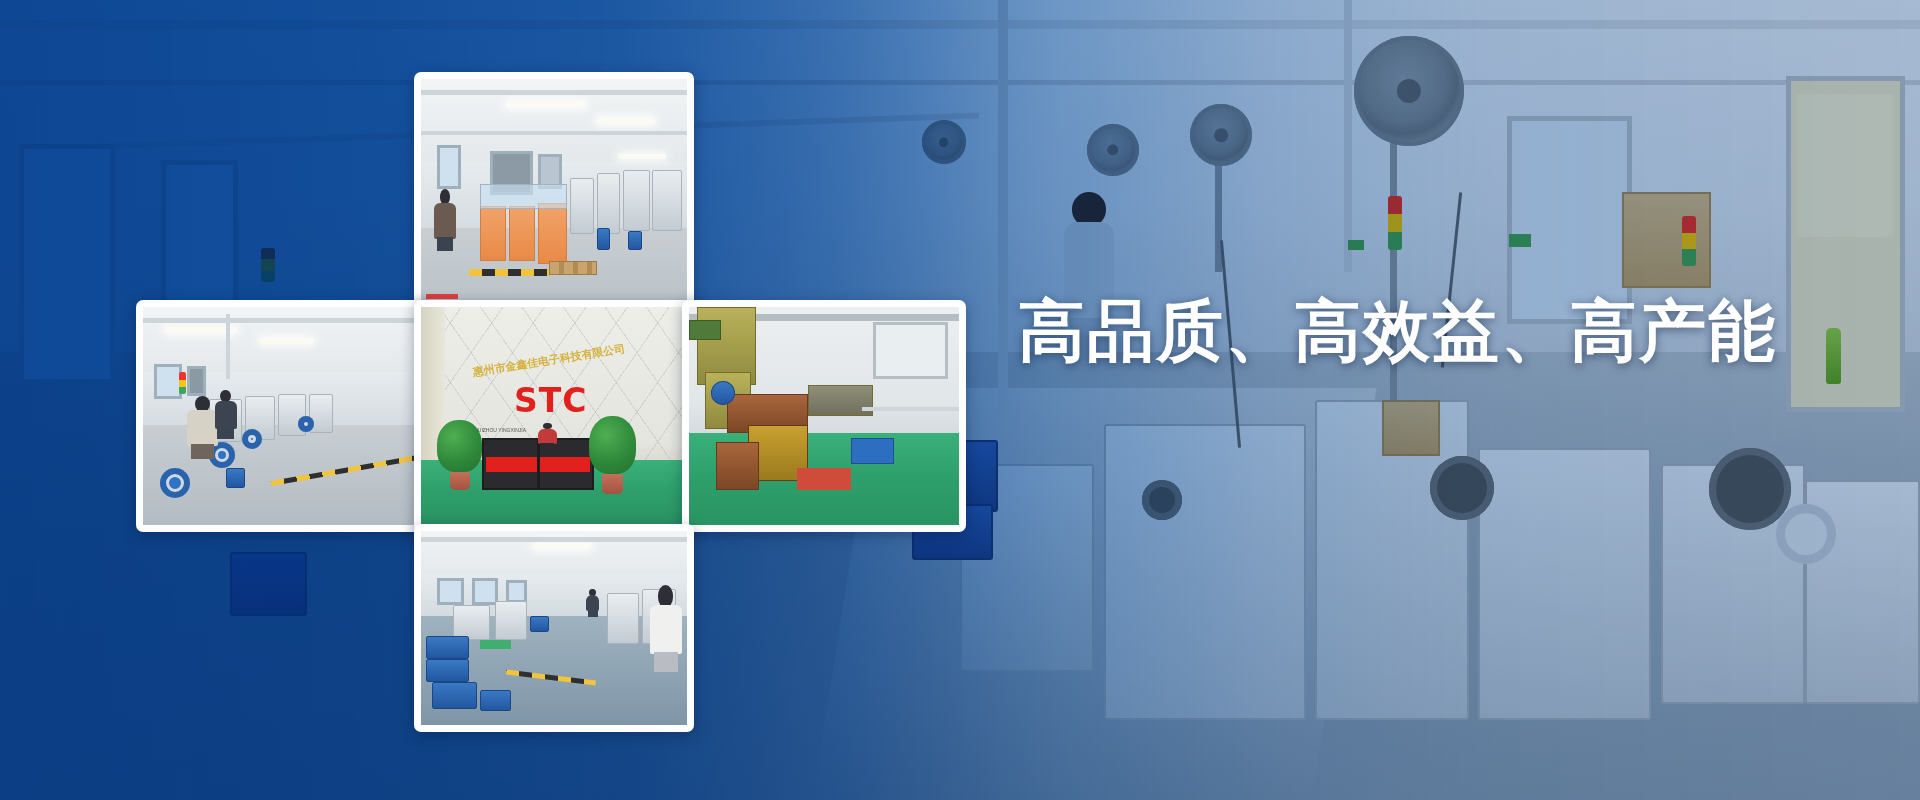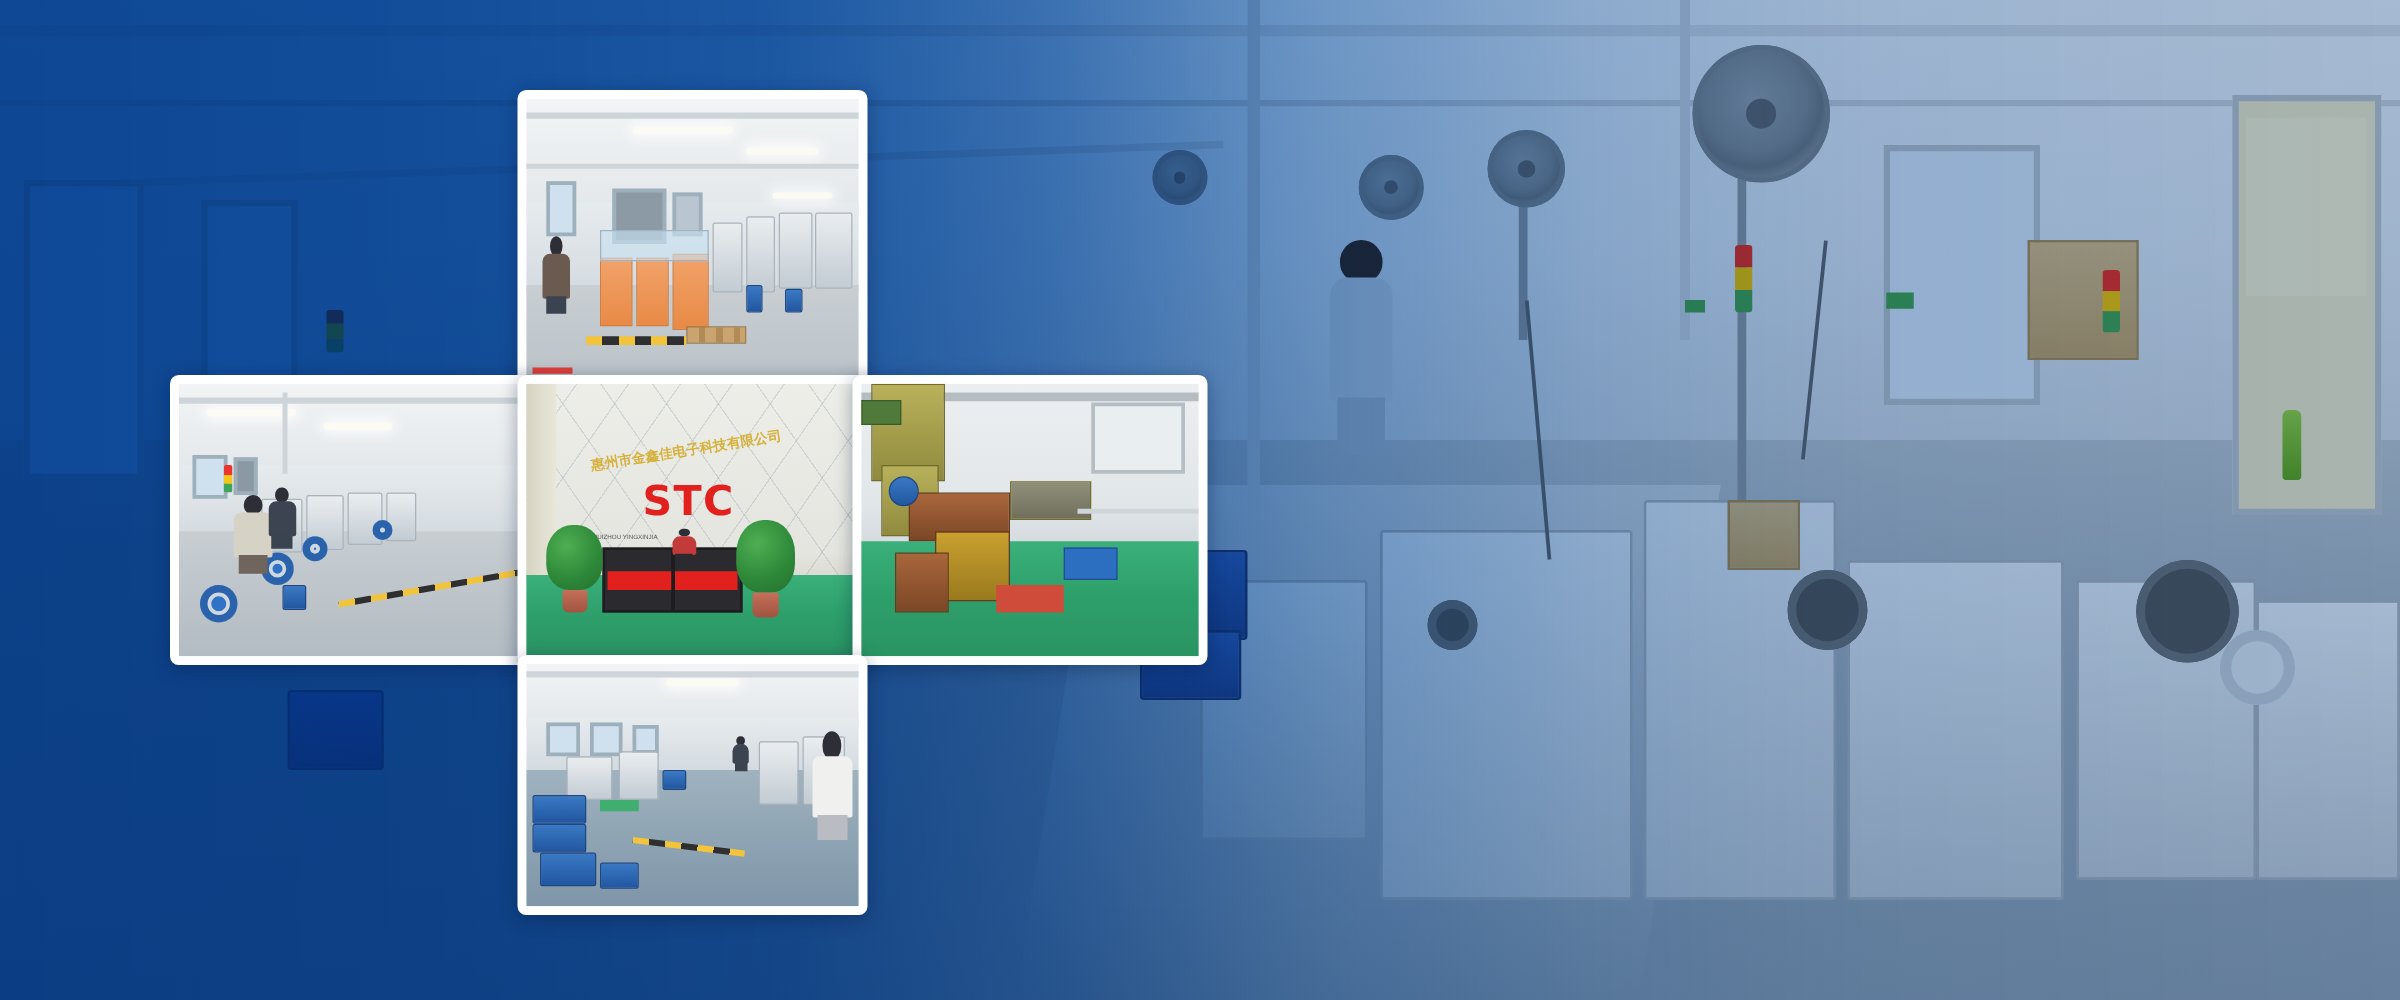--- a/index.html
+++ b/index.html
@@ -505,17 +505,18 @@
             </div>
         </div>
       </div>
     </div>
 
   </div>
 
   <div class="textblock">
 
 
+    <div class="headline">高品质、高效益、高产能</div>
 
 
   </div>
 
 </div>
 
 </body></html>

